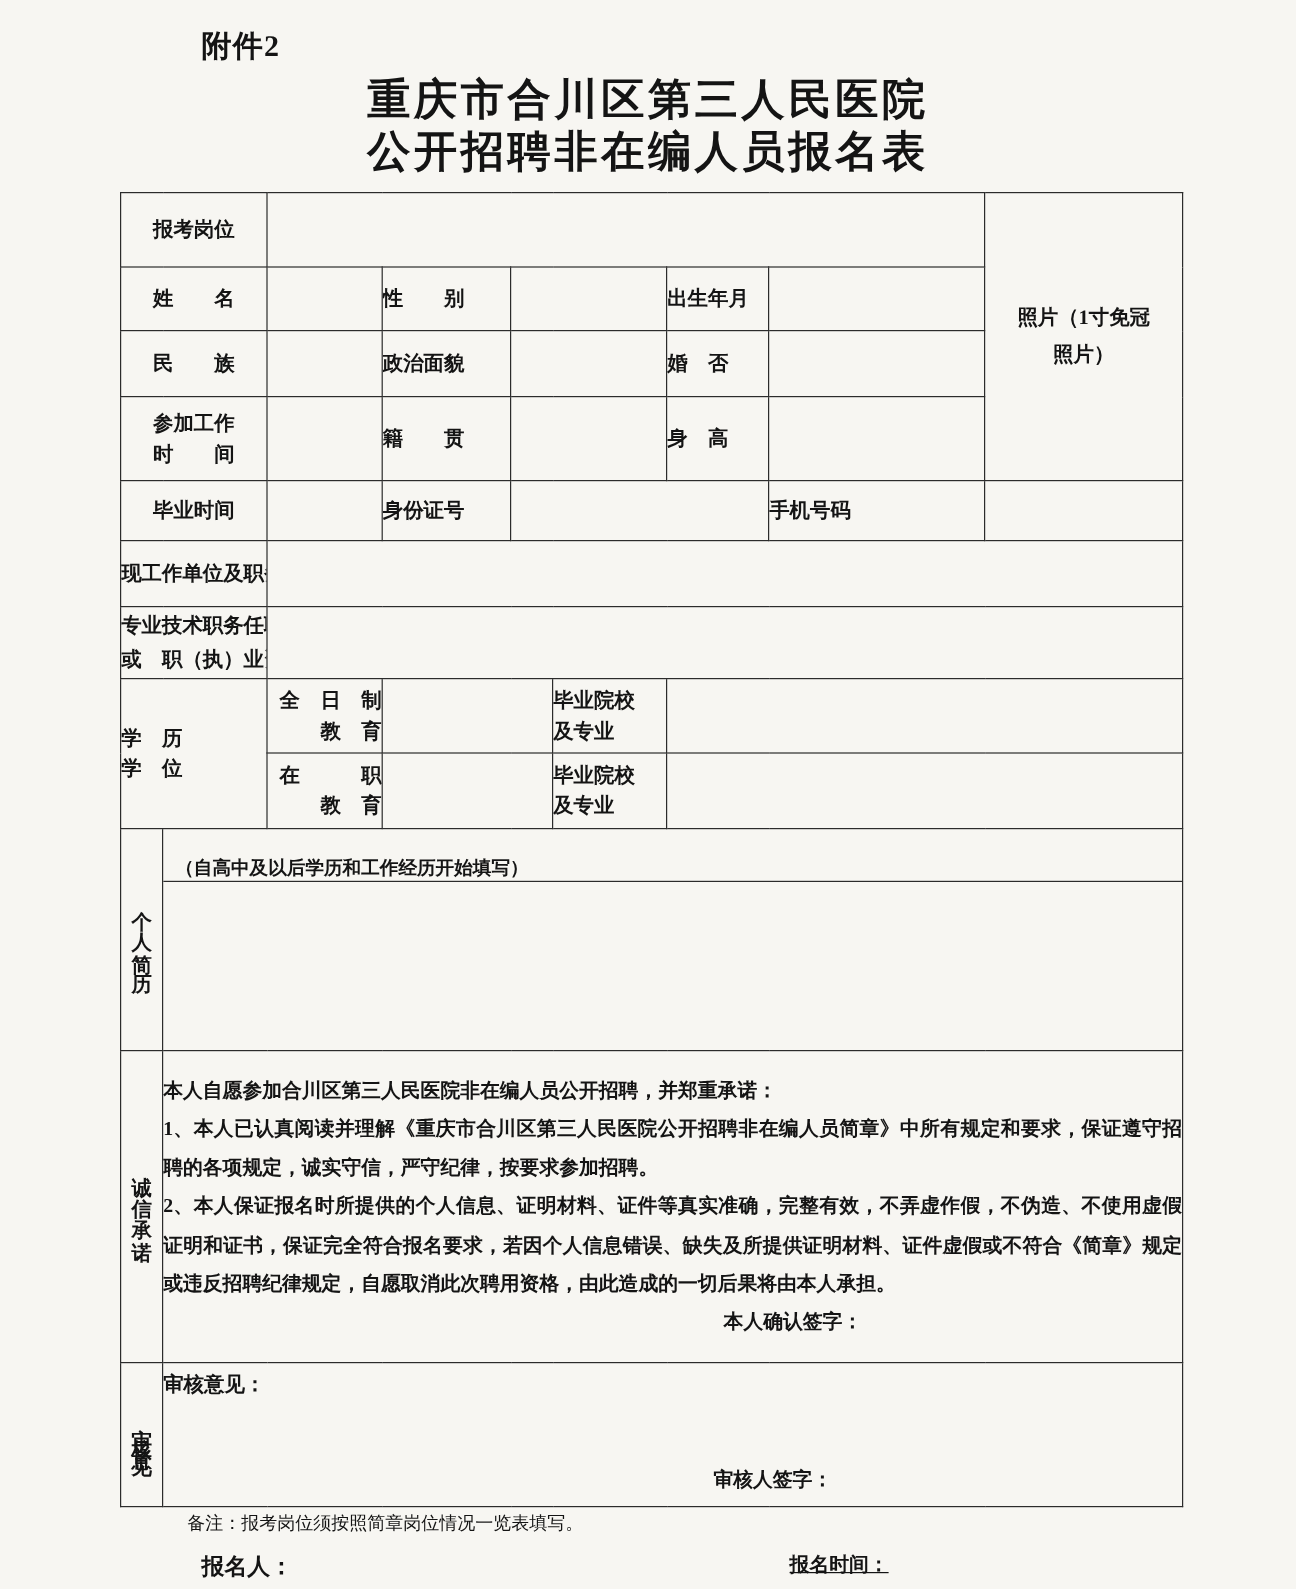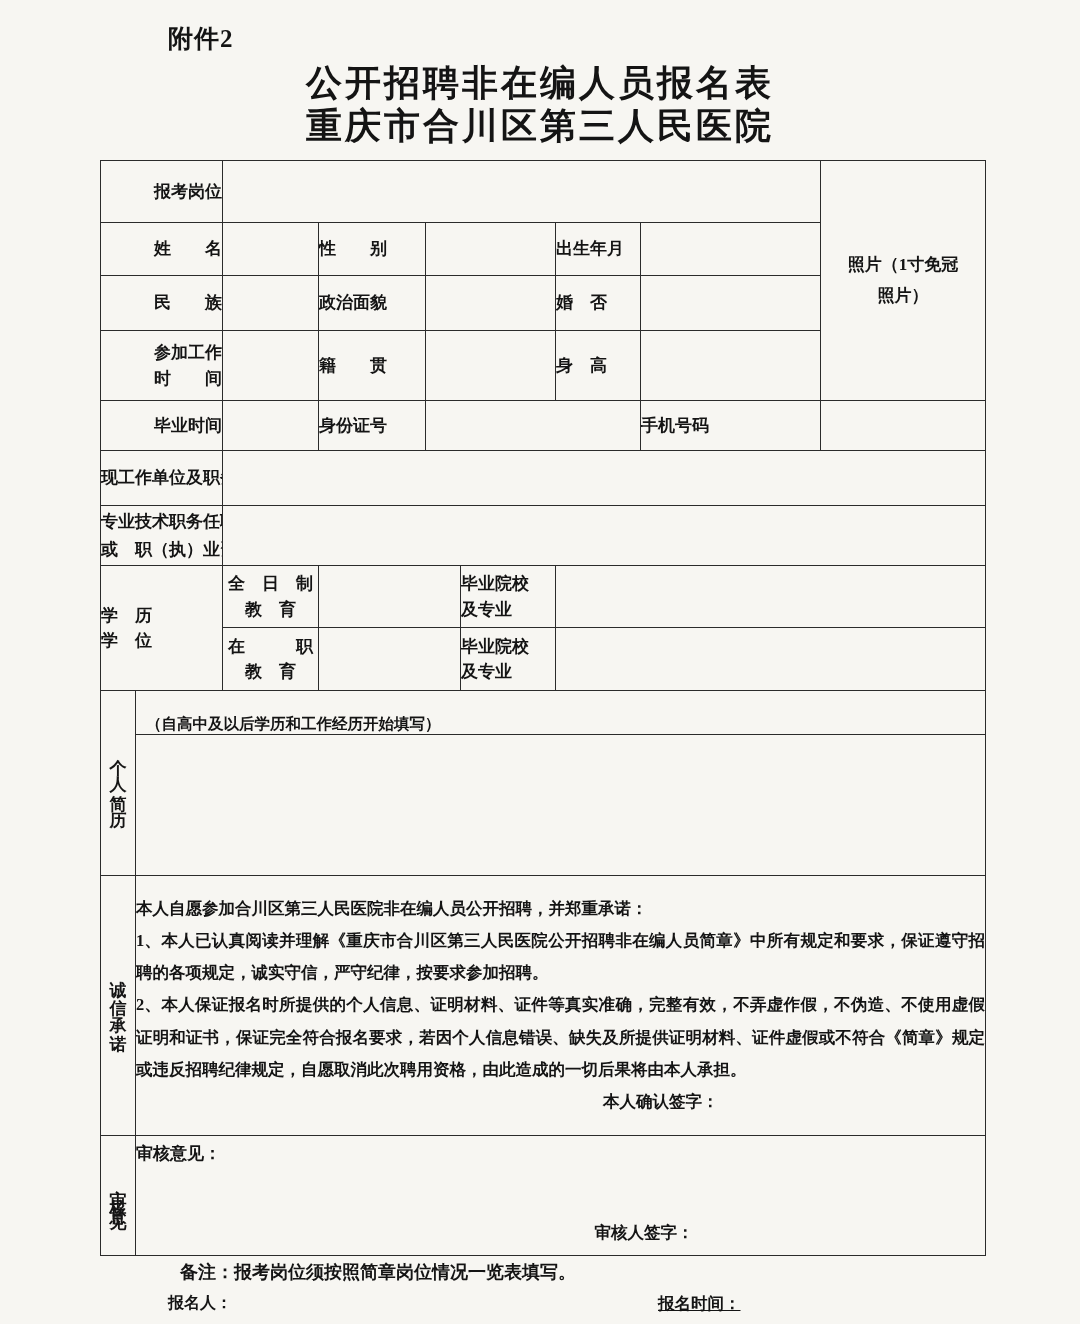--- a/index.html
+++ b/index.html
@@ -28,22 +28,22 @@
     width: 885px; border-collapse: collapse; table-layout: fixed;
   }
   table.form-table td {
     border: 1.6px solid #2b2b2b;
     padding: 0;
     font-size: 17px; font-weight: 600;
     vertical-align: middle;
     overflow: hidden;
   }
 
-  td.lbl  { padding-left: 16px; text-align: right; white-space: pre-line; line-height: 1.5; }
-  td.lbl8 { padding-left: 8px;  text-align: center; white-space: pre-line; line-height: 1.5; }
+  td.lbl  { padding-left: 16px; text-align: center; white-space: pre-line; line-height: 1.5; }
+  td.lbl8 { padding-left: 8px;  text-align: right; white-space: pre-line; line-height: 1.5; }
   td.lblc { text-align: left; white-space: pre-line; line-height: 1.5; }
   td.small13 { font-size: 13px; white-space: pre; }
   td.qual { font-size: 11.5px; padding-left: 5px; white-space: pre; line-height: 1.6; }
 
   td.photo-cell {
     text-align: center; white-space: pre-line;
     font-size: 16px; line-height: 1.8; font-weight: 600;
   }
 
   td.vcell { text-align: center; vertical-align: middle; }
@@ -69,42 +69,42 @@
     line-height: 1.95; text-align: justify;
   }
   .sign { font-size: 16.5px; font-weight: 600; line-height: 1.95; }
   .integrity-sign { padding-left: 55%; }
 
   td.review-cell { padding: 12px 14px; }
   .review-title { font-size: 17px; font-weight: 600; }
   .review-sign { margin-top: 52px; padding-left: 54%; }
 
   .footer-note {
-    position: absolute; left: 180px; top: 1260px;
-    font-size: 18px; font-weight: 700;
+    position: absolute; left: 156px; top: 1260px;
+    font-size: 15px; font-weight: 400;
   }
   .footer-applicant {
     position: absolute; left: 168px; top: 1293px;
-    font-size: 16px; font-weight: 600;
+    font-size: 19px; font-weight: 600;
   }
   .footer-date {
     position: absolute; left: 658px; top: 1293px;
     font-size: 16.5px; font-weight: 600; text-decoration: underline;
   }
 </style>
 </head>
 <body>
 
 <div class="page">
 
   <div class="attachment">附件2</div>
 
   <div class="title-wrap">
+    <div>重庆市合川区第三人民医院</div>
     <div>公开招聘非在编人员报名表</div>
-    <div>重庆市合川区第三人民医院</div>
   </div>
 
   <table class="form-table">
     <colgroup>
       <col style="width:35px">
         <col style="width:87px">
         <col style="width:96px">
       <col style="width:107px">
         <col style="width:35px">
         <col style="width:95px">

